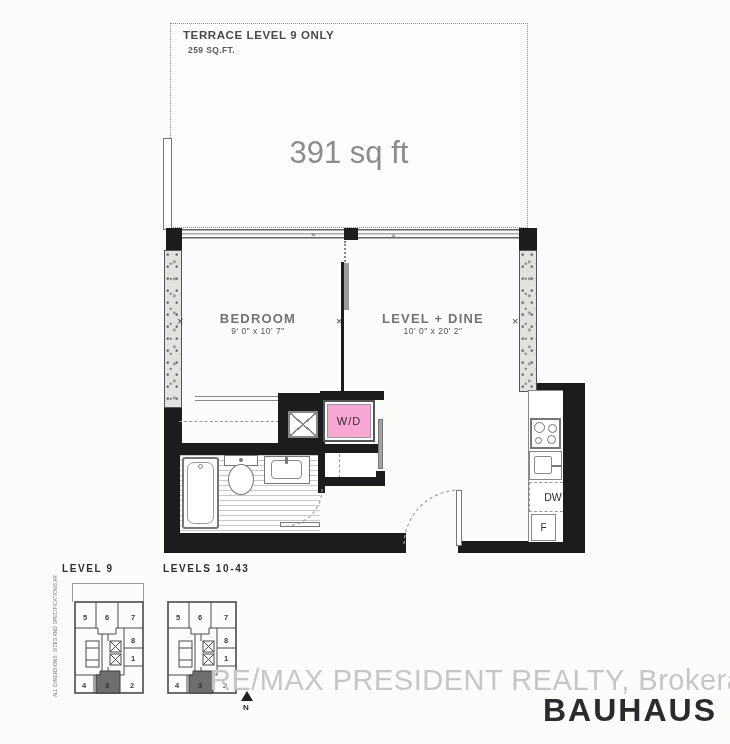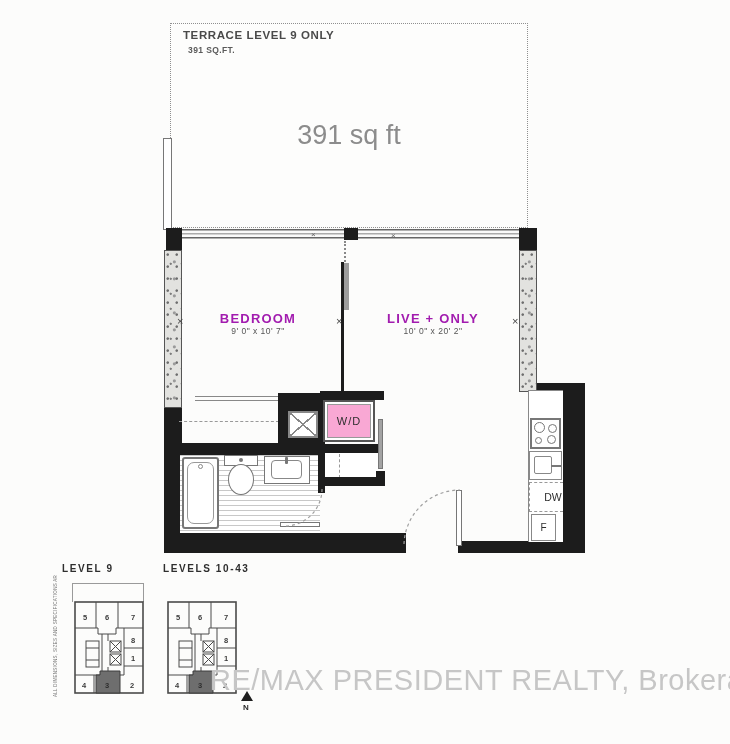--- a/index.html
+++ b/index.html
@@ -9,37 +9,37 @@
   .blk{position:absolute;background:#1c1c1c;}
   .concrete{position:absolute;background-color:#e2e2df;
     background-image:radial-gradient(circle at 30% 30%, #6d6d6d 0.8px, transparent 1.7px),
                      radial-gradient(circle at 72% 64%, #9a9a9a 1px, transparent 2px),
                      radial-gradient(circle at 52% 85%, #7c7c7c 0.7px, transparent 1.5px);
     background-size:9px 12px,13px 17px,11px 15px;border:1px solid #555;box-sizing:border-box;}
   .xbox{position:absolute;background-color:#fff;border:2px solid #888;box-sizing:border-box;
     background-image:
       linear-gradient(to top right, transparent calc(50% - 0.8px), #888 calc(50% - 0.8px), #888 calc(50% + 0.8px), transparent calc(50% + 0.8px)),
       linear-gradient(to bottom right, transparent calc(50% - 0.8px), #888 calc(50% - 0.8px), #888 calc(50% + 0.8px), transparent calc(50% + 0.8px));}
-  .roomname{position:absolute;text-align:center;font-size:13px;font-weight:700;letter-spacing:1.2px;color:#a21caf;}
+  .roomname{position:absolute;text-align:center;font-size:13px;font-weight:700;letter-spacing:1.2px;color:#737373;}
   .roomdims{position:absolute;text-align:center;font-size:8.5px;letter-spacing:0.5px;color:#555;}
   .xmark{position:absolute;font-size:11px;color:#444;line-height:1;}
   .xmark.small{font-size:8px;color:#666;}
   .kp-label{position:absolute;font-size:10px;font-weight:700;letter-spacing:1.6px;color:#2e2e2e;}
   .appl-label{color:#2e2e2e;font-weight:400;}
   svg{display:block;}
 </style>
 </head>
 <body>
 
 <div id="canvas">
 
   <div class="abs" style="left:170px;top:23px;width:358px;height:205px;border:1.5px dotted #8f8f8f;box-sizing:border-box;background:#fdfdfc;"></div>
   <div class="abs" style="left:183px;top:29px;font-size:11.5px;font-weight:700;letter-spacing:0.6px;color:#4a4a4a;">TERRACE LEVEL 9 ONLY</div>
-  <div class="abs" style="left:188px;top:45px;font-size:8.5px;font-weight:700;letter-spacing:0.4px;color:#5a5a5a;">391 SQ.FT.</div>
-  <div class="abs" style="left:170px;top:120px;width:358px;text-align:center;font-size:27px;color:#8c8c8c;">391 sq ft</div>
+  <div class="abs" style="left:188px;top:45px;font-size:8.5px;font-weight:700;letter-spacing:0.4px;color:#5a5a5a;">259 SQ.FT.</div>
+  <div class="abs" style="left:170px;top:135px;width:358px;text-align:center;font-size:31px;color:#8c8c8c;">391 sq ft</div>
   <div class="abs" style="left:163px;top:138px;width:9px;height:92px;border:1px solid #777;background:#fff;box-sizing:border-box;"></div>
 
   <div class="abs" style="left:180px;top:229px;width:340px;height:10px;background-color:#fafafa;
               background-image:linear-gradient(#666,#666),linear-gradient(#ababab,#ababab),linear-gradient(#666,#666);
               background-size:100% 1.5px;background-position:0 0,0 4px,0 8px;background-repeat:no-repeat;"></div>
   <div class="blk" style="left:166px;top:228px;width:16px;height:26px;"></div>
   <div class="blk" style="left:344px;top:228px;width:14px;height:12px;"></div>
   <div class="blk" style="left:519px;top:228px;width:18px;height:26px;"></div>
   <span class="xmark small" style="left:311px;top:231px;">×</span>
   <span class="xmark small" style="left:391px;top:232px;">×</span>
@@ -113,21 +113,21 @@
 
   <div class="abs" style="left:456px;top:490px;width:6px;height:56px;background:#fff;border:1px solid #777;box-sizing:border-box;"></div>
 
   <svg class="abs" style="left:0;top:0;pointer-events:none;" width="730" height="744" viewBox="0 0 730 744">
     <path d="M322,489 A37,37 0 0 1 285,526" fill="none" stroke="#9f9f9f" stroke-width="1.2" stroke-dasharray="3 3"></path>
     <path d="M404,544 A56,56 0 0 1 460,490" fill="none" stroke="#9f9f9f" stroke-width="1.2" stroke-dasharray="3 3"></path>
   </svg>
 
   <div class="roomname" style="left:196px;top:311px;width:124px;">BEDROOM</div>
   <div class="roomdims" style="left:196px;top:326px;width:124px;">9' 0" x 10' 7"</div>
-  <div class="roomname" style="left:370px;top:311px;width:126px;">LIVE + ONLY</div>
+  <div class="roomname" style="left:370px;top:311px;width:126px;">LEVEL + DINE</div>
   <div class="roomdims" style="left:370px;top:326px;width:126px;">10' 0" x 20' 2"</div>
   <span class="xmark" style="left:177px;top:316px;">×</span>
   <span class="xmark" style="left:336px;top:316px;">×</span>
   <span class="xmark" style="left:512px;top:316px;">×</span>
 
   <div class="kp-label" style="left:62px;top:563px;">LEVEL 9</div>
   <div class="kp-label" style="left:163px;top:563px;">LEVELS 10-43</div>
   <div class="abs" style="left:72px;top:583px;width:72px;height:19px;border:1px solid #9a9a9a;border-bottom:none;box-sizing:border-box;"></div>
 
   <svg class="abs" style="left:74px;top:601px;" width="70" height="93" viewBox="0 0 70 93">
@@ -187,14 +187,15 @@
   </svg>
 
   <div class="abs" style="left:53px;top:575px;height:122px;width:9px;writing-mode:vertical-rl;transform:rotate(180deg);
               font-size:4.5px;letter-spacing:0.3px;color:#787878;overflow:hidden;white-space:nowrap;">ALL DIMENSIONS, SIZES AND SPECIFICATIONS ARE APPROXIMATE AND SUBJECT TO CHANGE WITHOUT NOTICE. E. &amp; O. E.</div>
 
   <div class="abs" style="left:241px;top:691px;width:0;height:0;border-left:6px solid transparent;border-right:6px solid transparent;border-bottom:10px solid #1e1e1e;"></div>
   <div class="abs" style="left:243px;top:703px;font-size:8px;font-weight:700;color:#2a2a2a;">N</div>
 
   <div class="abs" style="left:210px;top:664px;width:520px;font-size:29px;color:#c6c6c6;letter-spacing:0.5px;white-space:nowrap;
               text-shadow:0 0 1px #ffffff;z-index:5;">RE/MAX PRESIDENT REALTY, Brokerage</div>
+  <div class="abs" style="left:543px;top:692px;font-size:32px;font-weight:700;letter-spacing:2px;color:#2b2b2e;z-index:6;">BAUHAUS</div>
 
 </div>
 
 </body></html>

